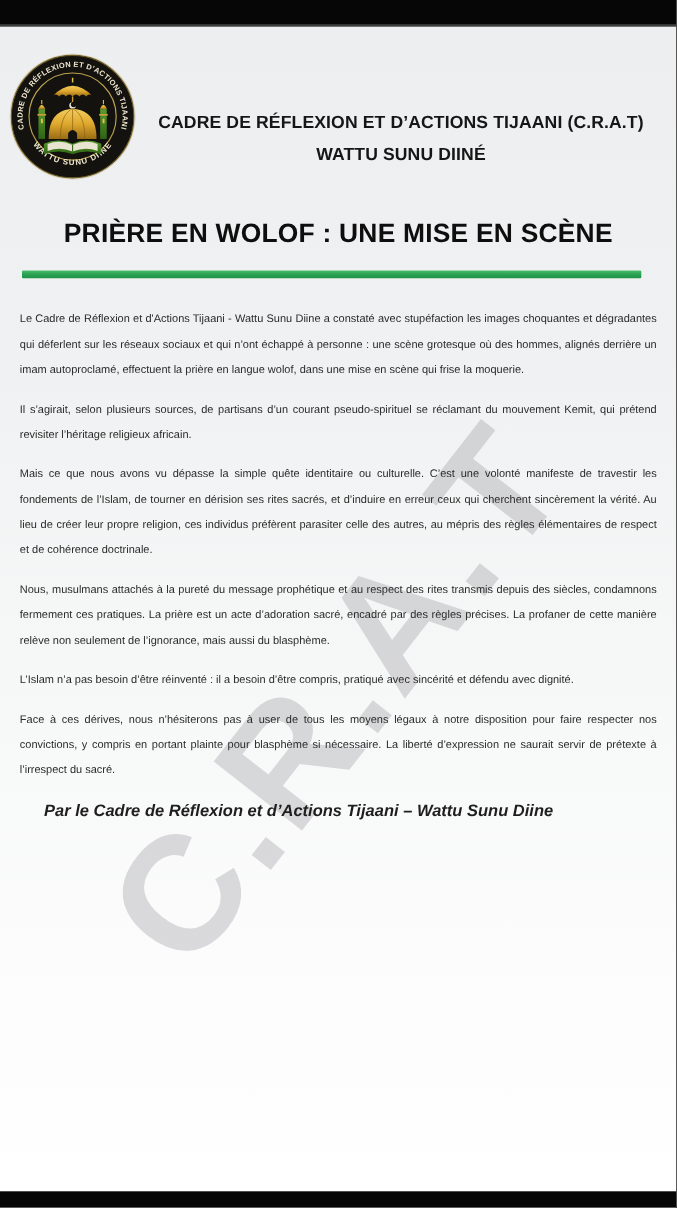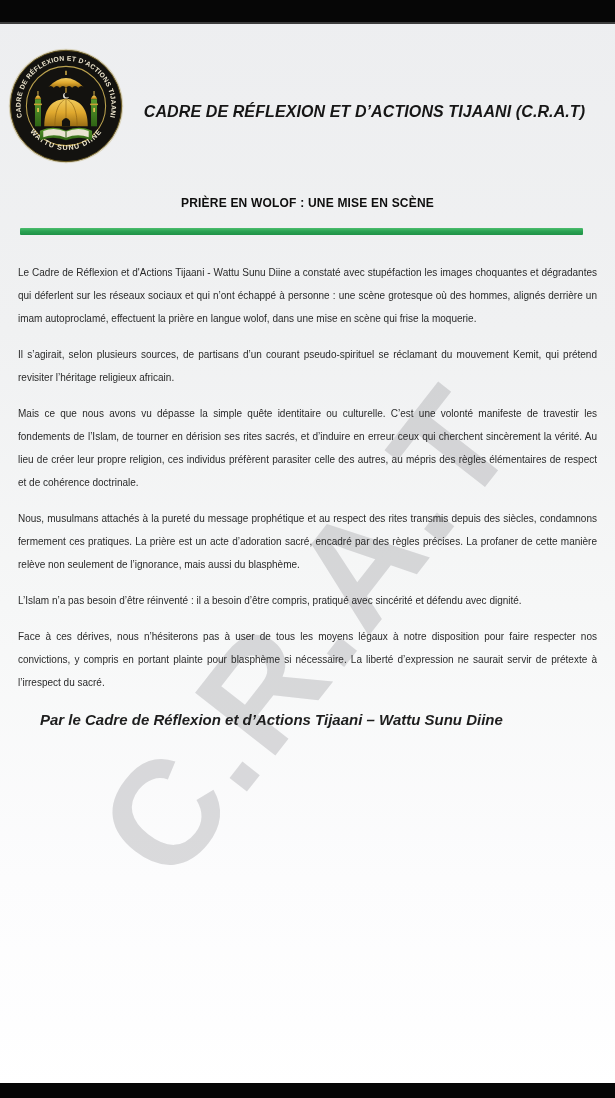--- a/index.html
+++ b/index.html
@@ -32,26 +32,26 @@
 
   .content { position: relative; z-index: 2; }
 
   .letterhead { display: flex; align-items: flex-start; padding: 48px 10px 0 8px; }
   .logo { width: 116px; height: 116px; flex: 0 0 auto; }
   .org {
     flex: 1; text-align: center; padding-top: 50px;
     font-weight: 700; font-size: 16px; line-height: 1.8;
     color: #161616; letter-spacing: 0.1px;
   }
-  .org .l1 { white-space: nowrap; font-style: italic; }
+  .org .l1 { white-space: nowrap; }
 
   .doc-title {
     margin: 30px 28px 0;
     text-align: center;
-    font-size: 12px; font-weight: 700; line-height: 1.55;
+    font-size: 24px; font-weight: 700; line-height: 1.55;
     color: #0e0e0e; letter-spacing: 0.2px;
   }
 
   .rule {
     height: 7px; margin: 15px 32px 0 20px;
     background: linear-gradient(180deg, #4cbd6d 0%, #2aa353 45%, #1f9147 100%);
     border-radius: 1px;
   }
 
   .body-text {
@@ -140,20 +140,21 @@
 
           <g>
             <path d="M33 85.5 Q46.5 79.5 60 85.5 Q73.5 79.5 87 85.5 L87 95.5 Q73.5 90 60 95.5 Q46.5 90 33 95.5 Z" fill="url(#green)"></path>
             <path d="M36.5 85.8 Q48 81.2 60 86.6 Q72 81.2 83.5 85.8 L83.5 92.4 Q72 88 60 92.9 Q48 88 36.5 92.4 Z" fill="#e9e4d2"></path>
             <path d="M60 86.6 V92.9" stroke="#2c5a12" stroke-width="1"></path>
           </g>
         </svg>
       </div>
       <div class="org">
         <div class="l1">CADRE DE RÉFLEXION ET D’ACTIONS TIJAANI (C.R.A.T)</div>
+        <div class="l2">WATTU SUNU DIINÉ</div>
       </div>
     </header>
 
     <h1 class="doc-title">
       <span>PRIÈRE EN WOLOF : UNE MISE EN SCÈNE</span><br>
     </h1>
 
     <div class="rule"></div>
 
     <main class="body-text">

